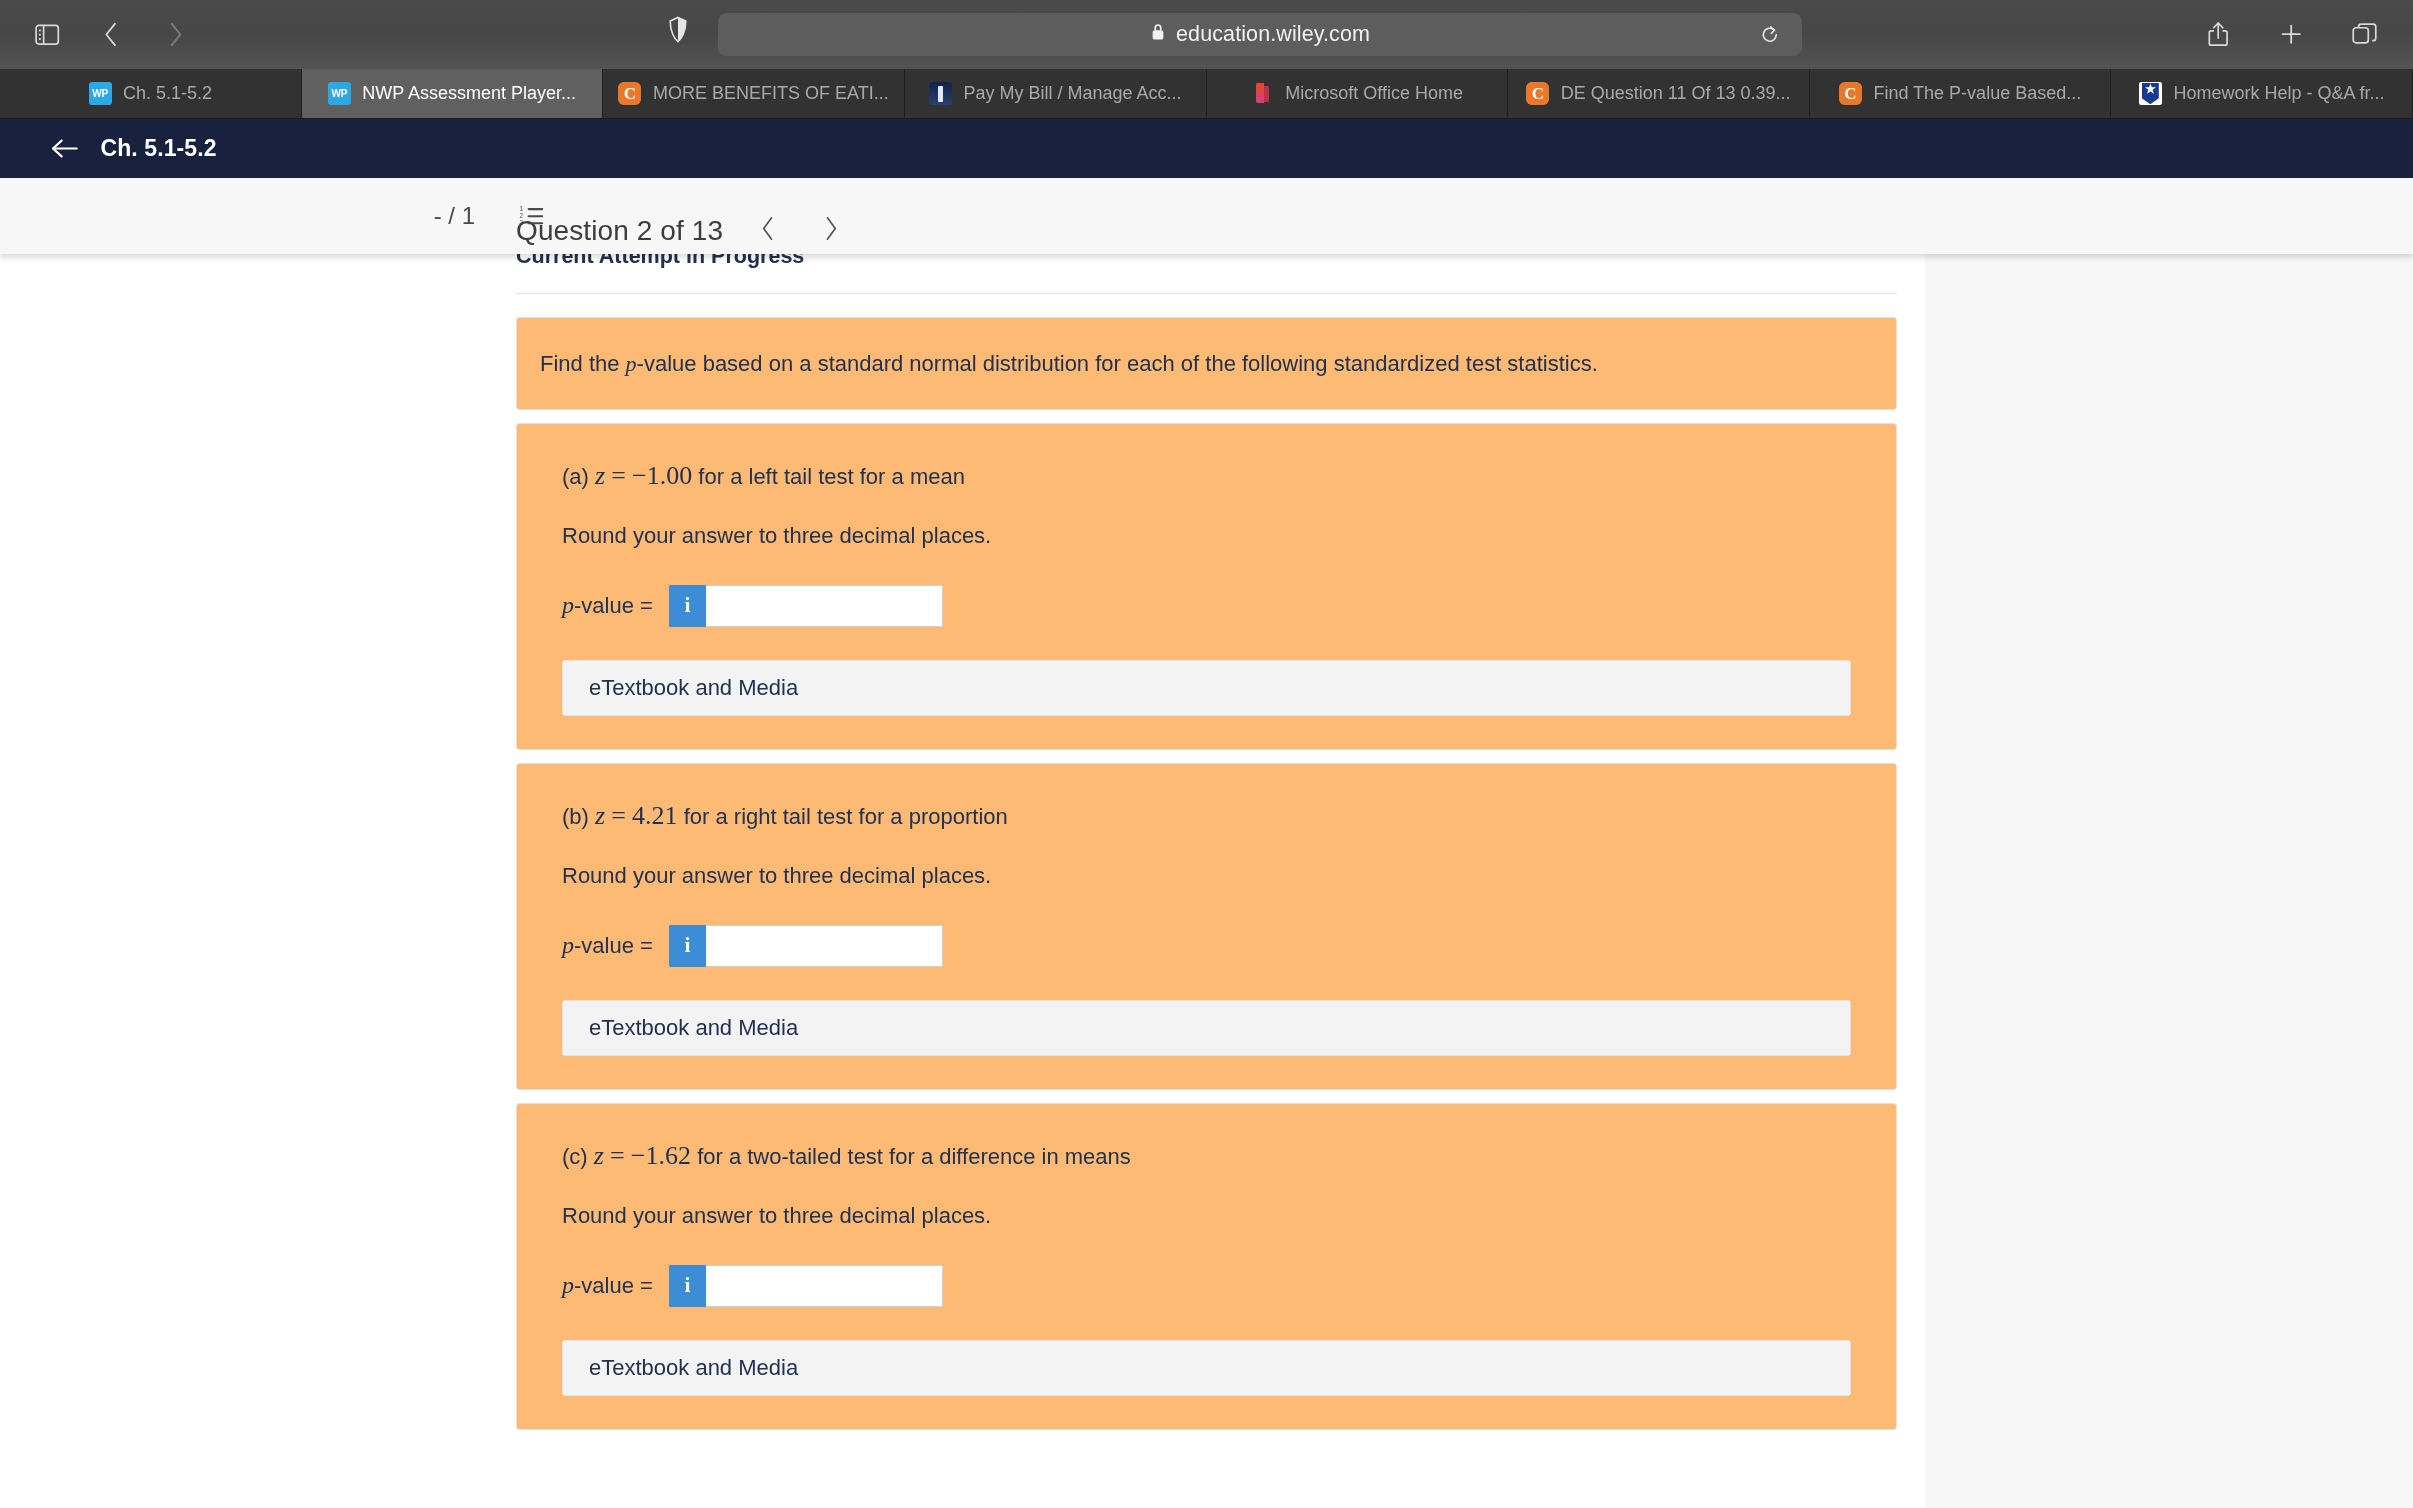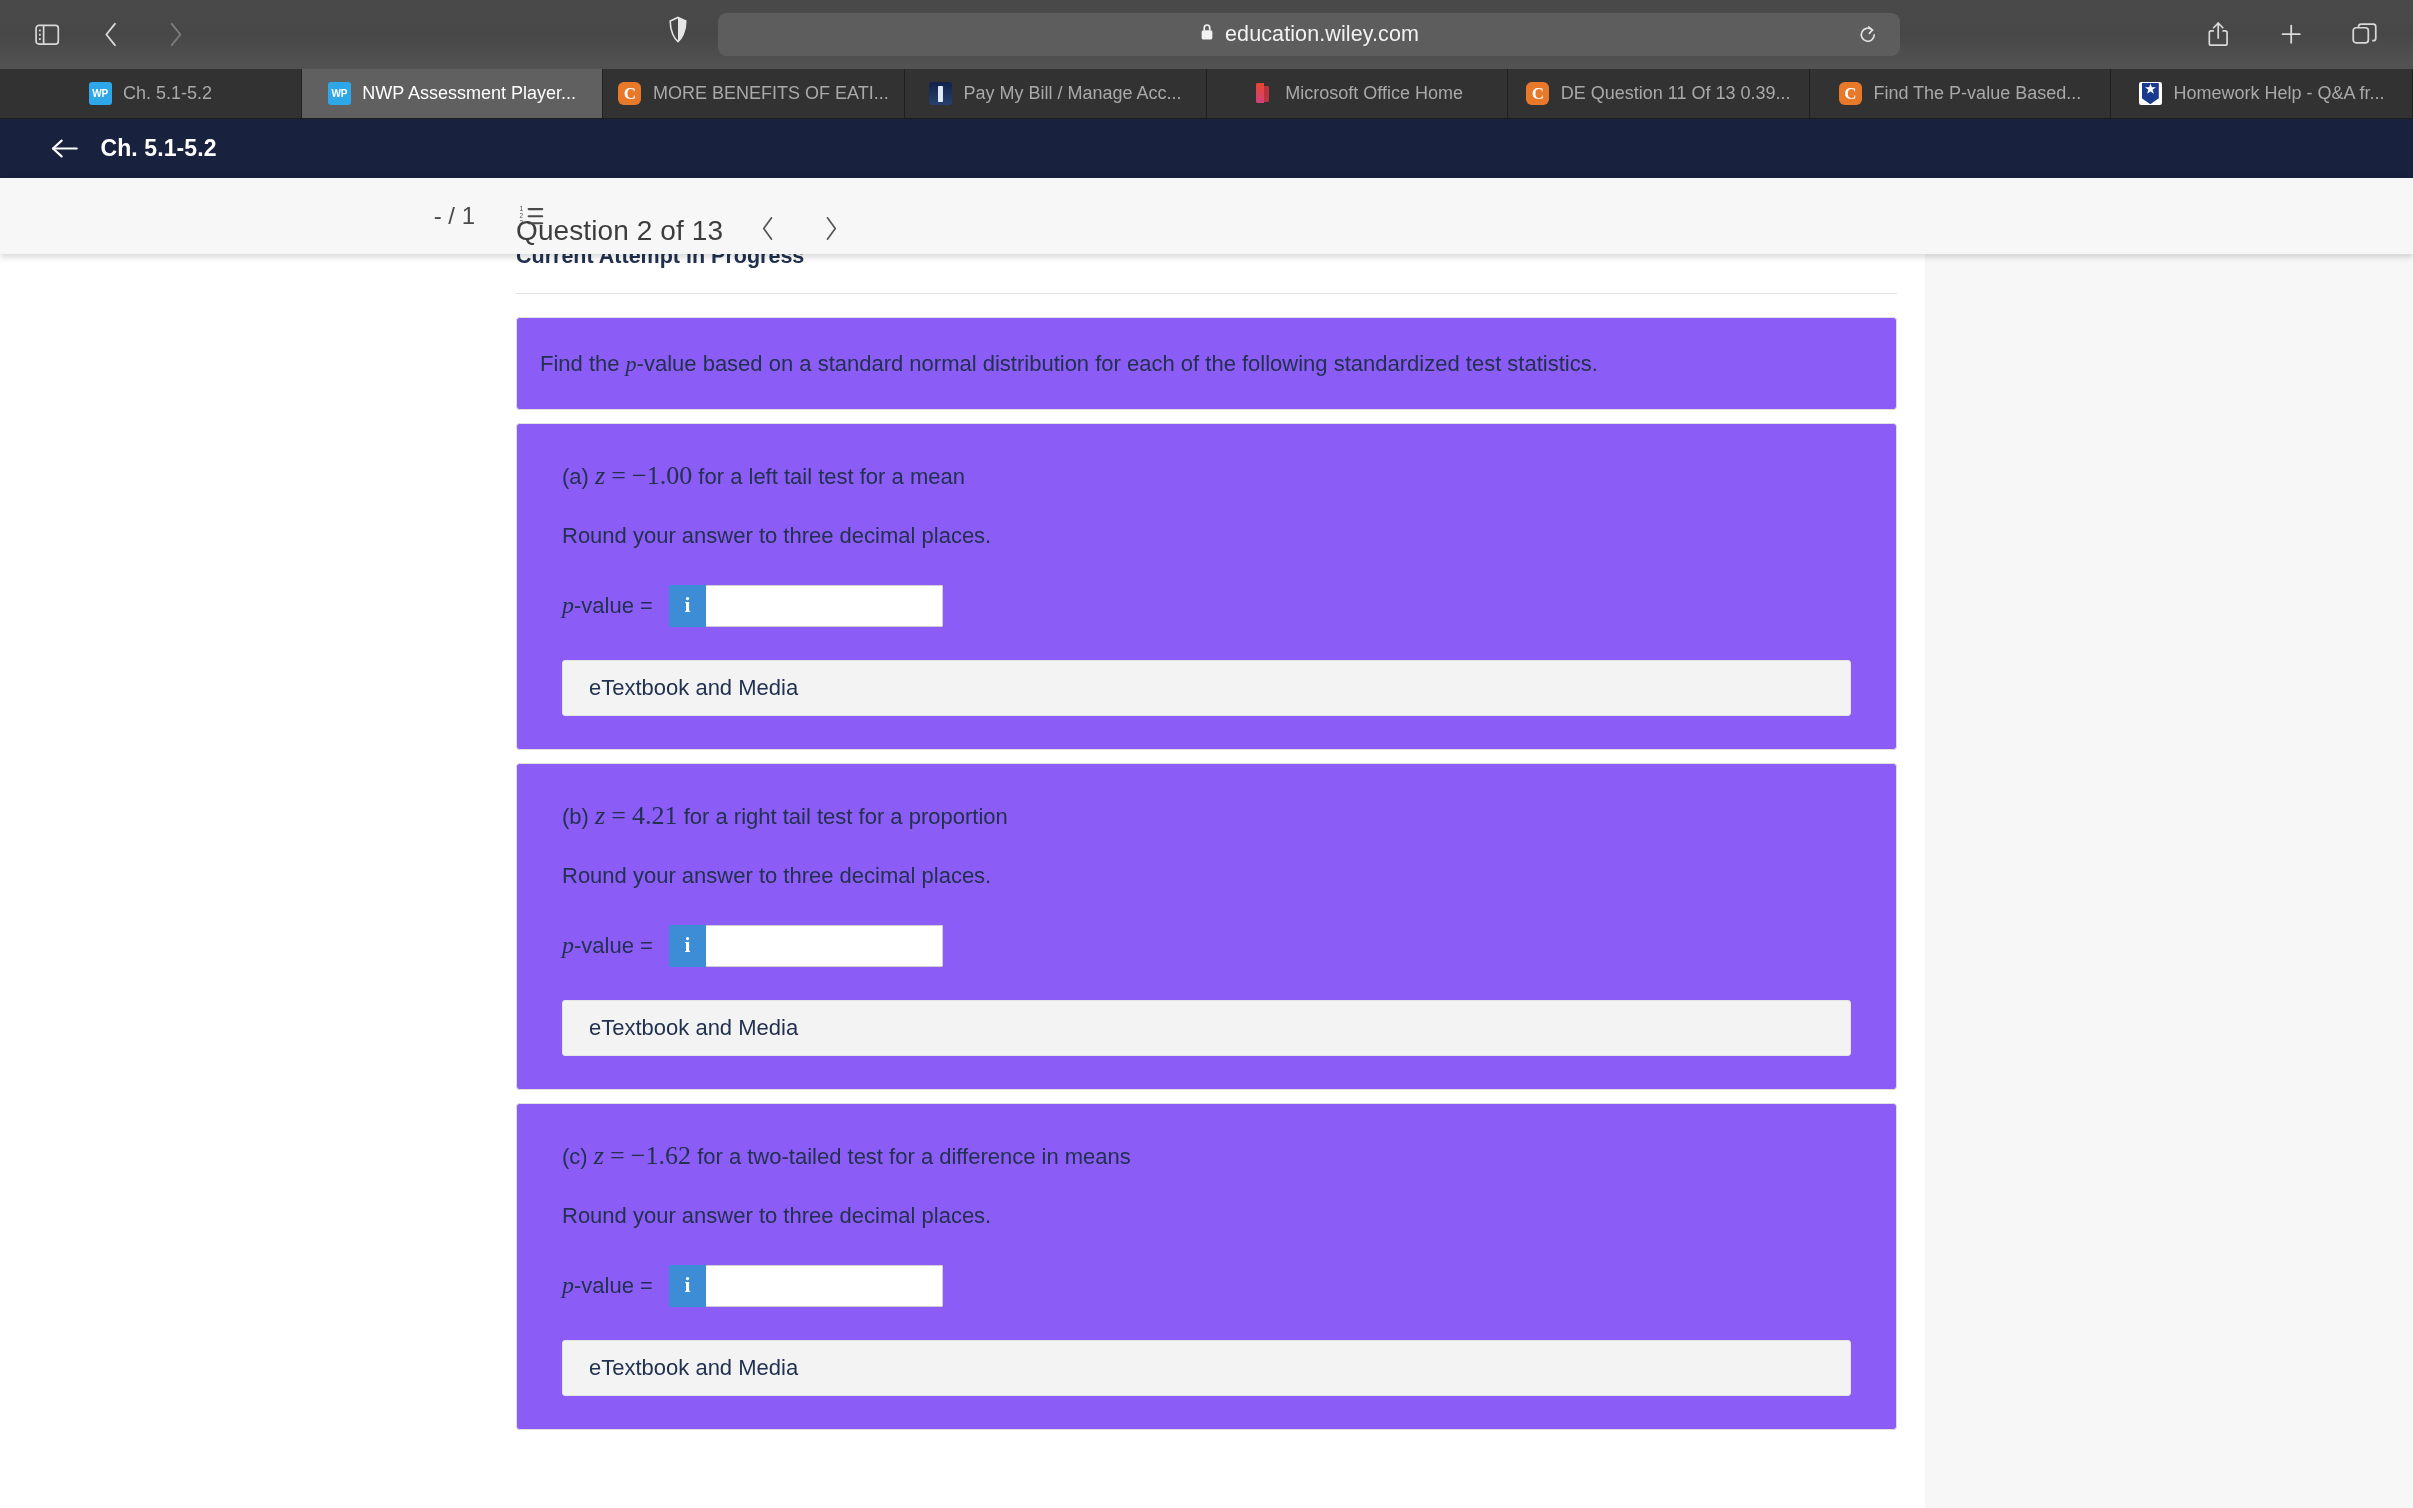--- a/index.html
+++ b/index.html
@@ -21,21 +21,21 @@
   .icon-btn {
     display: flex; align-items: center; justify-content: center;
     width: 37px; height: 37px;
     color: #d8d8d8;
   }
   .icon-btn.dim { color: #7d7d7d; }
   .icon-btn svg { display:block; }
 
   .urlbar-wrap {
     position: absolute; left: 718px; top: 13px;
-    width: 1182px; height: 43px;
+    width: 1084px; height: 43px;
   }
   .urlbar {
     width: 100%; height: 100%;
     background: #5d5d5d;
     border-radius: 8.6px;
     display: flex; align-items: center; justify-content: center;
     position: relative;
   }
   .url-text {
     display: flex; align-items: center; gap: 10px;
@@ -142,21 +142,21 @@
   }
   .attempt-label {
     font-size: 21.5px; color: #22314f; font-weight: 600;
     margin-top: -10px; margin-bottom: 24.4px;
   }
   .hr { height: 0.7px; background: #e3e3e3; width: 1381px; }
 
   .card {
     border: 0.7px solid #e0e0e0;
     border-radius: 3.6px;
-    background: #8b5cf6;
+    background: #fdba74;
     margin-top: 23px;
   }
   .prompt-card { padding: 30px 23px 29px 23px; }
   .prompt-text { font-size: 22px; color: #22314f; line-height: 1.45; }
 
   .part-card { padding: 37px 45px 33px 45px; margin-top: 13px; }
   .part-line { font-size: 22px; color: #22314f; margin-bottom: 32px; }
   .mathfont {
     font-family: "Liberation Serif", "DejaVu Serif", serif;
     font-size: 26px;

